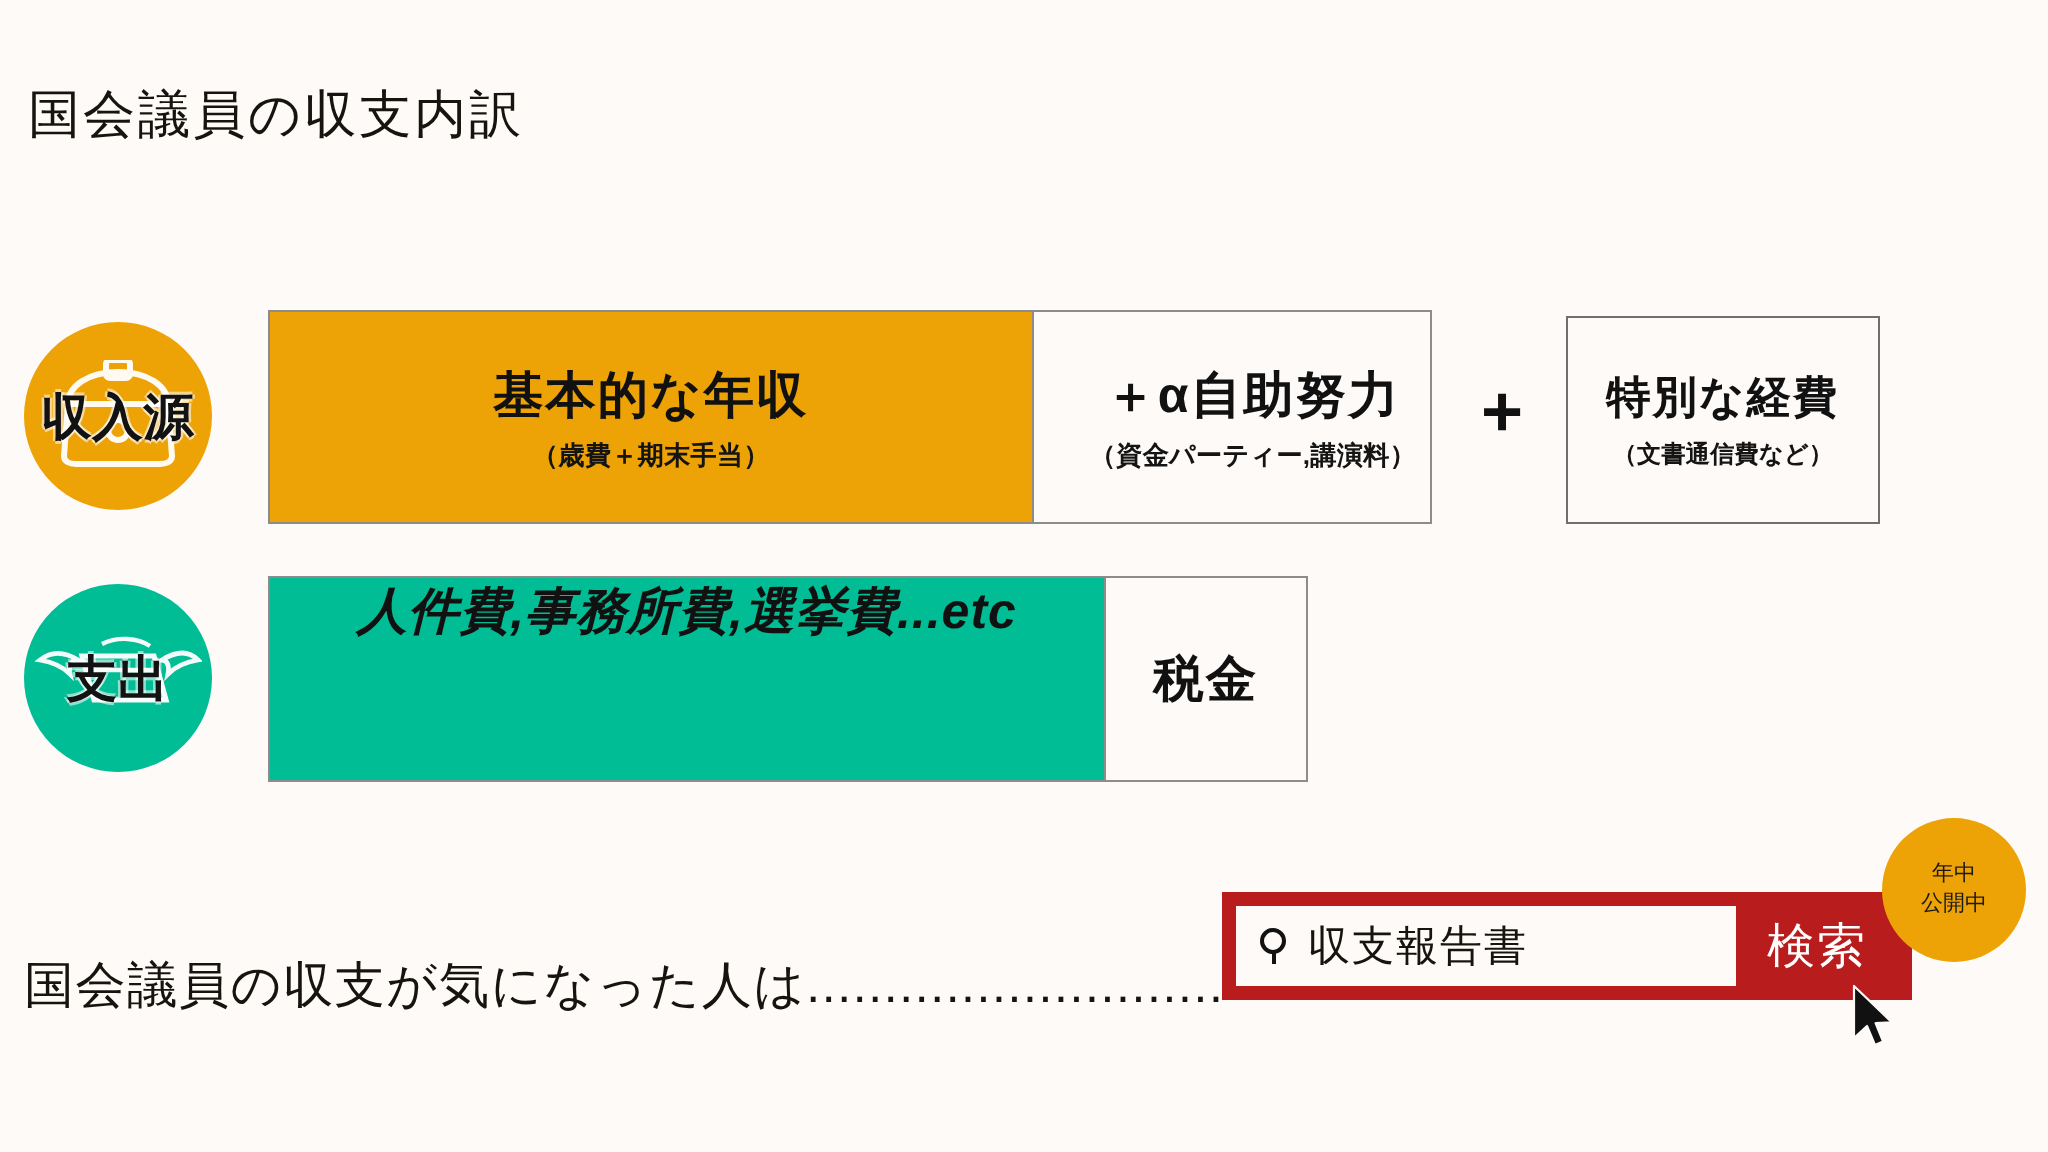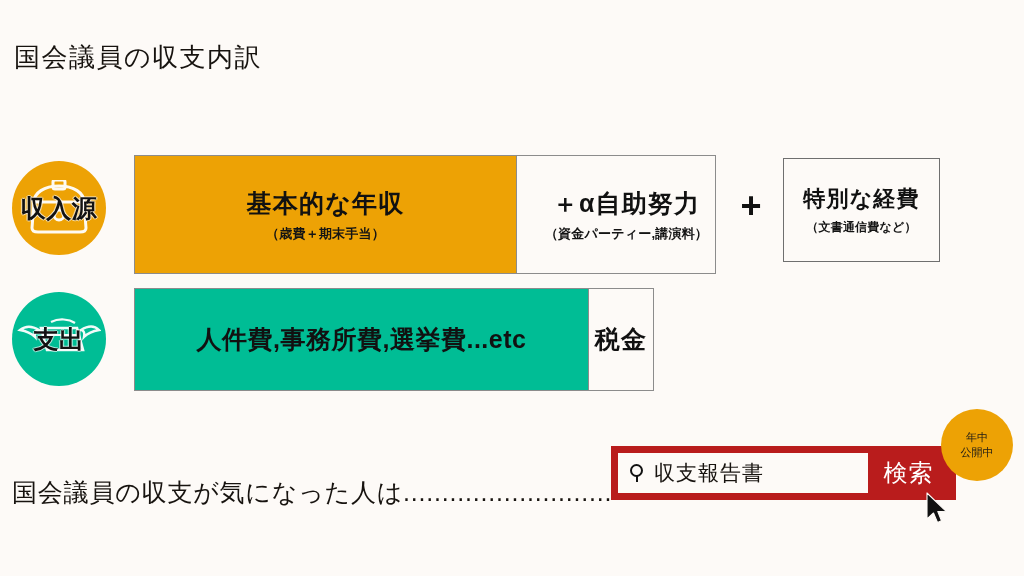--- a/index.html
+++ b/index.html
@@ -73,21 +73,21 @@
        0 1.3px 0 rgba(255,255,255,0.55),
        0 -1.3px 0 rgba(255,255,255,0.55);
   }
 
   
   #income-bar {
     position: absolute;
     left: 134px;
     top: 155px;
     width: 582px;
-    height: 119px;
+    height: 107px;
     border: 1px solid #8C8C8C;
     box-sizing: border-box;
     display: flex;
   }
   #income-base {
     width: 381px;
     background: #EDA205;
     display: flex;
     flex-direction: column;
     align-items: center;
@@ -153,25 +153,25 @@
     position: absolute;
     left: 134px;
     top: 288px;
     width: 520px;
     height: 103px;
     border: 1px solid #8C8C8C;
     box-sizing: border-box;
     display: flex;
   }
   #expense-items {
-    width: 453px;
+    width: 417px;
     background: #00BD95;
     display: flex;
-    align-items: center;
-    justify-content: center;
+    justify-content: center;
+    font-style: italic;
   }
   #expense-tax {
     flex: 1;
     background: #FDFAF7;
     border-left: 1px solid #8C8C8C;
     display: flex;
     align-items: center;
     justify-content: center;
   }
   #expense-items .seg-main { font-size: 25px; letter-spacing: 0.5px; }

